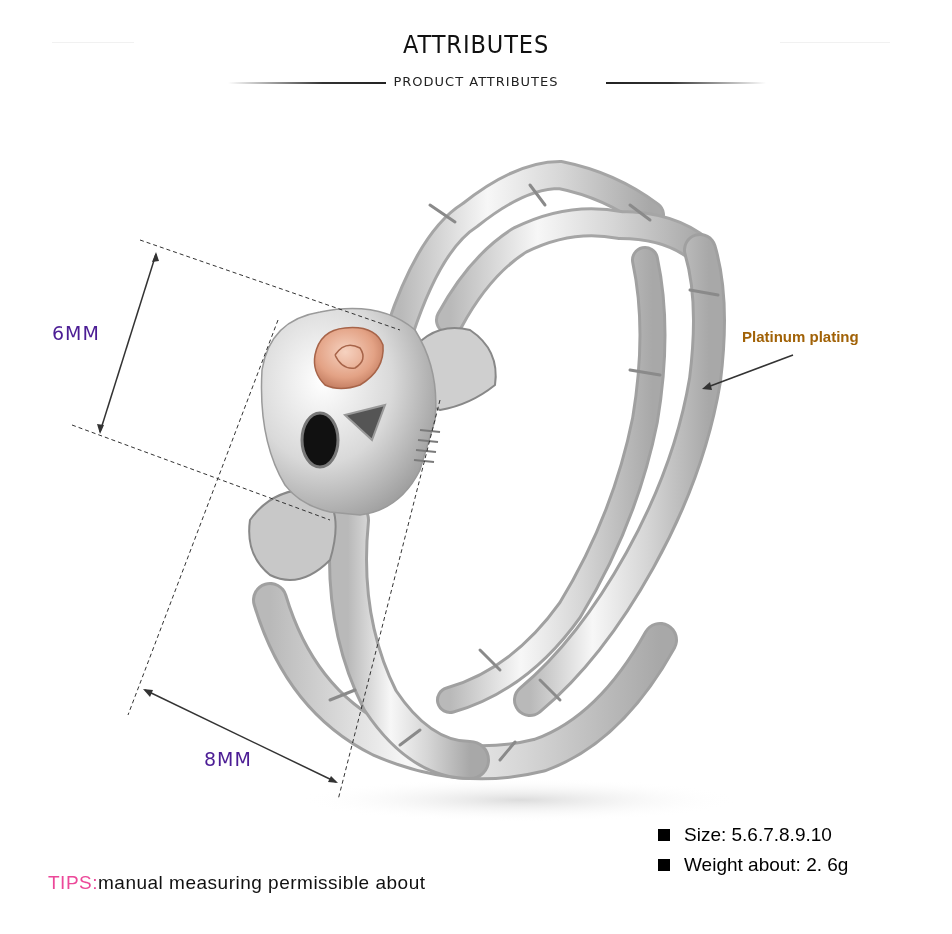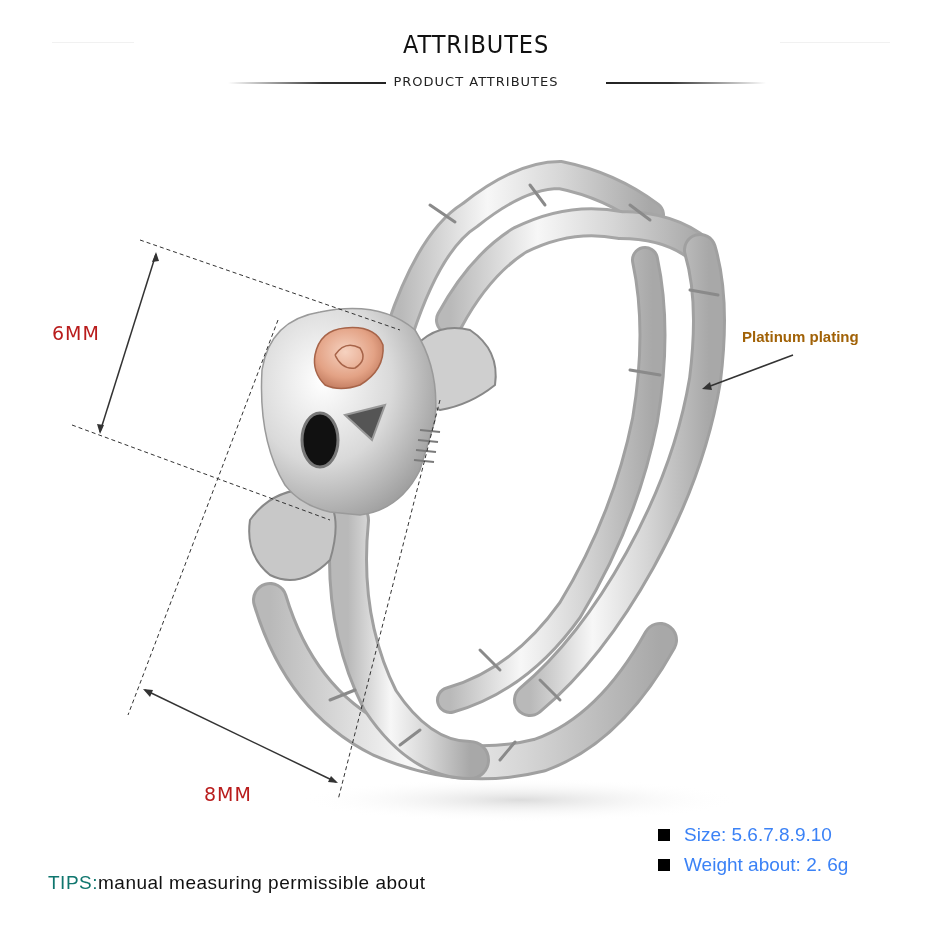--- a/index.html
+++ b/index.html
@@ -4,27 +4,27 @@
 <style>
   html, body { margin: 0; padding: 0; background: #ffffff; }
   body { width: 952px; height: 934px; position: relative; overflow: hidden; font-family: "DejaVu Sans", sans-serif; }
   .abs { position: absolute; }
   .title { left: 0; width: 952px; top: 30px; text-align: center; font-family: "DejaVu Sans", sans-serif; font-size: 25px; letter-spacing: 1px; color: #111; font-weight: normal; transform: scaleX(0.9); }
   .subtitle { left: 0; width: 952px; top: 74px; text-align: center; font-family: "DejaVu Sans", sans-serif; font-size: 13px; letter-spacing: 1px; color: #222; }
   .rule-left { left: 228px; top: 82px; width: 158px; height: 2px; background: linear-gradient(to right, rgba(60,60,60,0), #333 60%, #222); }
   .rule-right { left: 606px; top: 82px; width: 160px; height: 2px; background: linear-gradient(to left, rgba(60,60,60,0), #333 60%, #222); }
   .faint-left { left: 52px; top: 42px; width: 82px; height: 1px; background: #f1f1f1; }
   .faint-right { left: 780px; top: 42px; width: 110px; height: 1px; background: #f1f1f1; }
-  .dim-label { font-family: "DejaVu Sans", sans-serif; font-size: 19px; color: #b91c1c; letter-spacing: 1px; }
+  .dim-label { font-family: "DejaVu Sans", sans-serif; font-size: 19px; color: #4c1d95; letter-spacing: 1px; }
   .plat { left: 742px; top: 328px; font-family: "Liberation Sans", sans-serif; font-weight: bold; font-size: 15px; color: #a16207; }
-  .specs { left: 658px; top: 820px; font-family: "Liberation Sans", sans-serif; font-size: 19px; color: #3b82f6; line-height: 30px; }
+  .specs { left: 658px; top: 820px; font-family: "Liberation Sans", sans-serif; font-size: 19px; color: #000000; line-height: 30px; }
   .specs .row { display: flex; align-items: center; }
   .bullet { width: 12px; height: 12px; background: #000; display: inline-block; margin-right: 14px; }
   .tips { left: 48px; top: 872px; font-family: "Liberation Sans", sans-serif; font-size: 19px; color: #111; letter-spacing: 0.5px; }
-  .tips .tip-label { color: #0f766e; }
+  .tips .tip-label { color: #ec4899; }
   svg.ring { position: absolute; left: 0; top: 0; }
 </style>
 </head>
 <body>
 
 <div class="abs faint-left"></div>
 <div class="abs faint-right"></div>
 <div class="abs title">ATTRIBUTES</div>
 <div class="abs rule-left"></div>
 <div class="abs subtitle">PRODUCT ATTRIBUTES</div>
@@ -124,21 +124,21 @@
     <line x1="145" y1="690" x2="336" y2="782"></line>
   </g>
   <polygon points="143,689 153,690 150,697" fill="#333"></polygon>
   <polygon points="338,783 328,782 331,776" fill="#333"></polygon>
 
   <line x1="793" y1="355" x2="705" y2="388" stroke="#333" stroke-width="1.5"></line>
   <polygon points="702,389 710,382 712,390" fill="#333"></polygon>
 </svg>
 
 <div class="abs dim-label" style="left:52px; top:322px;">6MM</div>
-<div class="abs dim-label" style="left:204px; top:783px;">8MM</div>
+<div class="abs dim-label" style="left:204px; top:748px;">8MM</div>
 
 <div class="abs plat">Platinum plating</div>
 
 <div class="abs specs">
   <div class="row">
     <span class="bullet"></span>
     <span>Size: 5.6.7.8.9.10</span>
   </div>
   <div class="row">
     <span class="bullet"></span>

